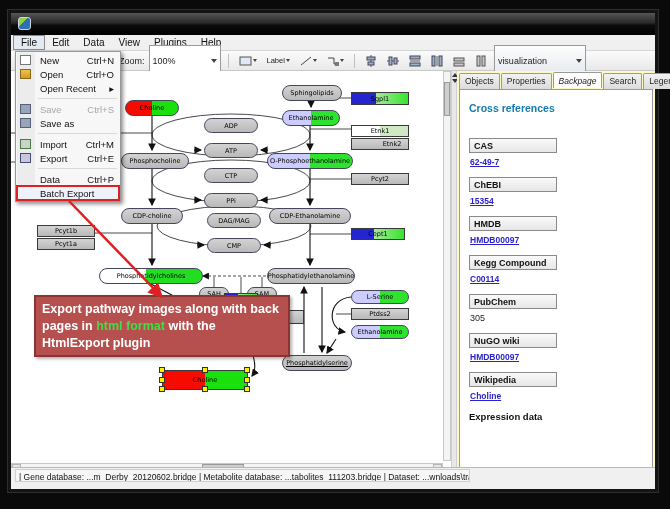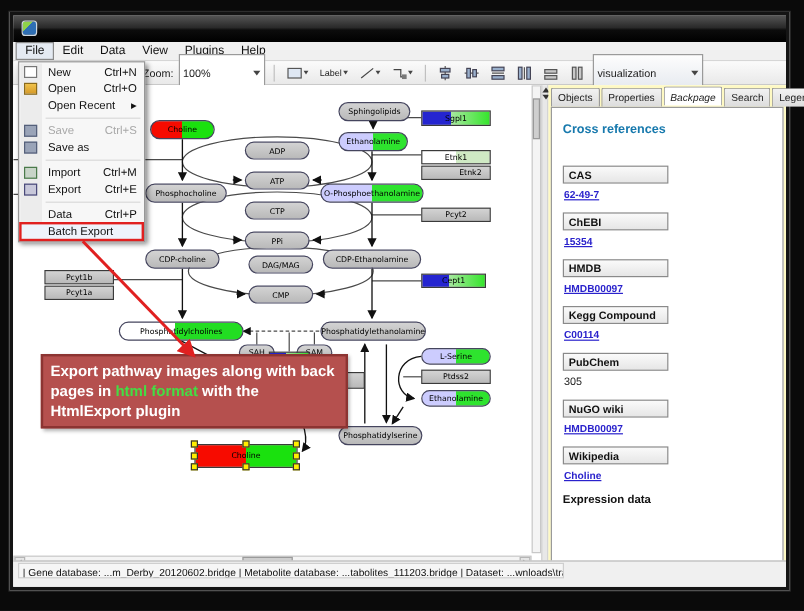--- a/index.html
+++ b/index.html
@@ -268,21 +268,21 @@
           <div class="node rect f-gray" style="left: 26px; top: 167px; width: 58px; height: 12px;">Pcyt1a</div>
           <div class="node pill f-white-green" style="left: 88px; top: 197px; width: 104px; height: 16px;">Phosphatidylcholines</div>
           <div class="node pill f-gray" style="left: 256px; top: 197px; width: 88px; height: 16px;">Phosphatidylethanolamine</div>
           <div class="node pill f-gray" style="left: 188px; top: 216px; width: 30px; height: 14px;">SAH</div>
           <div class="node pill f-gray" style="left: 236px; top: 216px; width: 30px; height: 14px;">SAM</div>
           <div class="node rect f-blue-green" style="left: 213px; top: 222px; width: 34px; height: 11px;"></div>
           <div class="node pill f-lav-green" style="left: 340px; top: 219px; width: 58px; height: 14px;">L-Serine</div>
           <div class="node rect f-gray" style="left: 340px; top: 237px; width: 58px; height: 12px;">Ptdss2</div>
           <div class="node rect f-gray" style="left: 275px; top: 239px; width: 18px; height: 14px;"></div>
           <div class="node pill f-lav-green" style="left: 340px; top: 254px; width: 58px; height: 14px;">Ethanolamine</div>
-          <div class="node pill f-gray" style="left: 271px; top: 284px; width: 70px; height: 16px;">Phosphatidylserine</div>
+          <div class="node pill f-gray" style="left: 271px; top: 284px; width: 70px; height: 16px; text-decoration: underline;">Phosphatidylserine</div>
           <div class="node rect f-red-green" style="left: 151px; top: 299px; width: 86px; height: 20px;">Choline<span class="handle" style="left: -4px; top: -4px;"></span><span class="handle" style="left: calc(50% - 3px); top: -4px;"></span><span class="handle" style="left: calc(100% - 3px); top: -4px;"></span><span class="handle" style="left: -4px; top: calc(50% - 3px);"></span><span class="handle" style="left: calc(100% - 3px); top: calc(50% - 3px);"></span><span class="handle" style="left: -4px; top: calc(100% - 3px);"></span><span class="handle" style="left: calc(50% - 3px); top: calc(100% - 3px);"></span><span class="handle" style="left: calc(100% - 3px); top: calc(100% - 3px);"></span></div>
         </div>
       <div id="callout">
         <span>Export pathway images along with back pages in </span><span class="hlgreen">html format</span><span> with the HtmlExport plugin</span>
       </div>
       <div class="hscroll">
         <div class="sbtn" style="left:0">◄</div>
         <div class="hthumb"></div>
         <div class="sbtn" style="right:0">►</div>
       </div>

